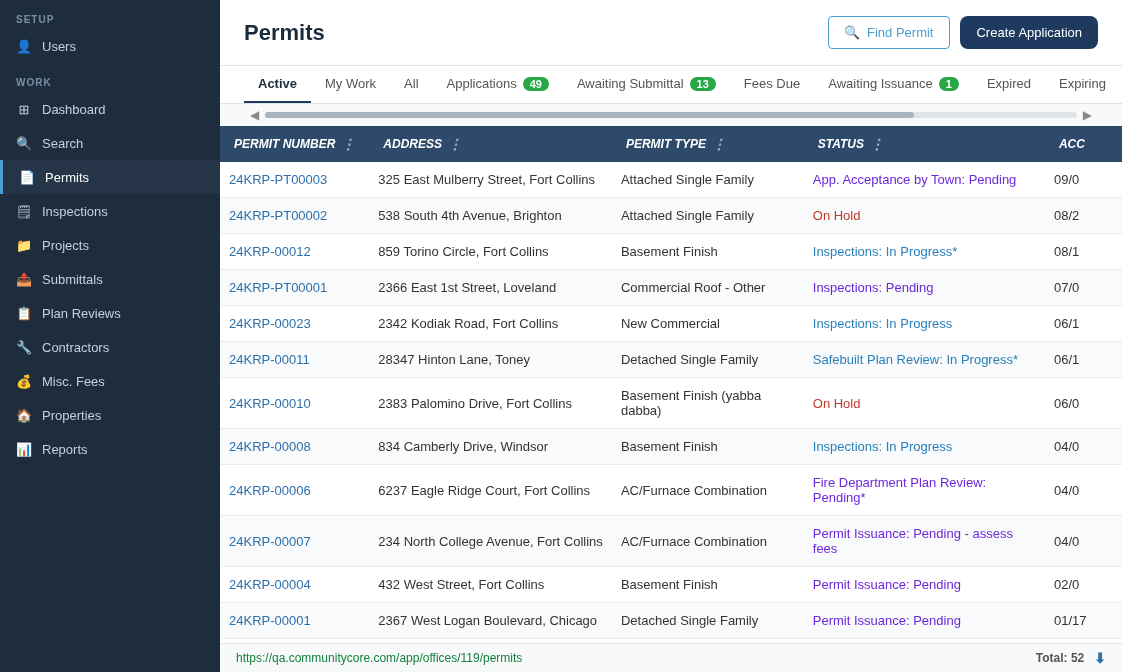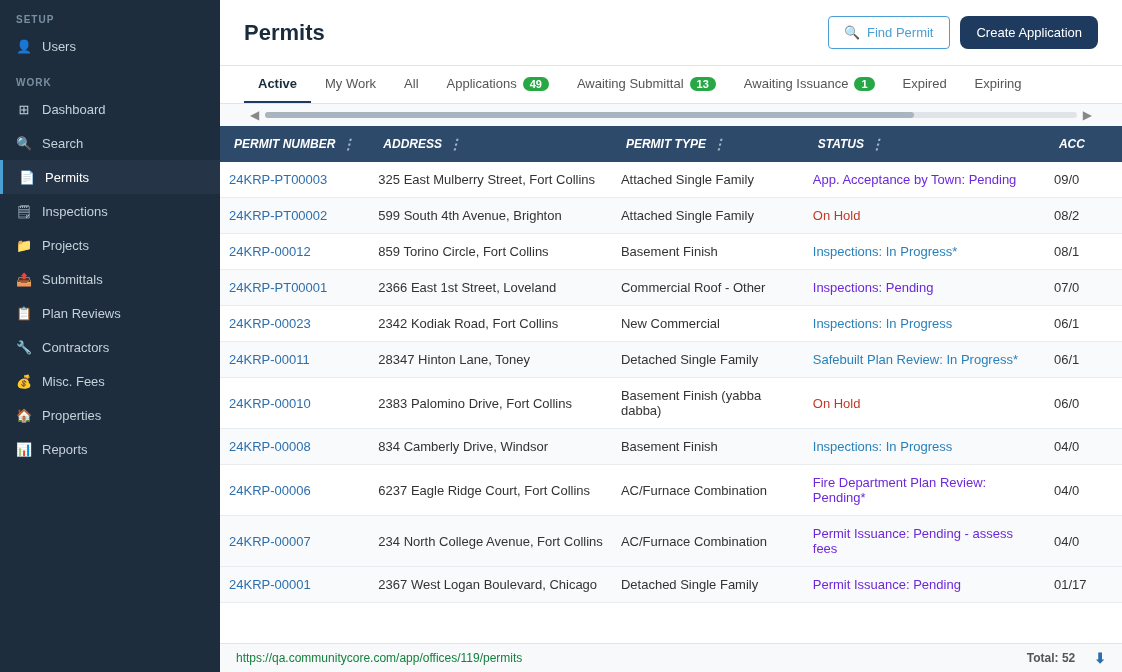--- a/index.html
+++ b/index.html
@@ -50,21 +50,21 @@
     td.status-pending { color: #6d28d9; }
     .col-permit { width: 140px; }
     .col-address { width: 260px; }
     .col-type { width: 200px; }
     .col-status { width: 260px; }
     .col-acc { width: 80px; }
 
     
     .footer { display: flex; align-items: center; justify-content: space-between; padding: 6px 16px; background: #f8f9fa; border-top: 1px solid #e0e4e8; font-size: 12px; color: #555; }
     .footer-url { color: #15803d; }
-    .footer-total { font-weight: 600; display: flex; align-items: center; gap: 19px; }
+    .footer-total { font-weight: 600; display: flex; align-items: center; gap: 10px; }
     .footer-download { cursor: pointer; color: #2c6fad; font-size: 14px; }
   </style>
 </head>
 <body>
 
 <div class="sidebar">
   <div class="sidebar-section-label">SETUP</div>
   <div class="sidebar-item">
     <span class="sidebar-icon">👤</span>
     <span>Users</span>
@@ -141,20 +141,23 @@
         </div>
         <div class="tab">
           <span>Applications</span>
           <span class="tab-badge">49</span>
         </div>
         <div class="tab">
           <span>Awaiting Submittal</span>
           <span class="tab-badge">13</span>
         </div>
         <div class="tab">
+          <span>Fees Due</span>
+        </div>
+        <div class="tab">
           <span>Awaiting Issuance</span>
           <span class="tab-badge">1</span>
         </div>
         <div class="tab">
           <span>Expired</span>
         </div>
         <div class="tab">
           <span>Expiring</span>
         </div>
         <div class="tab"></div>
@@ -207,21 +210,21 @@
       <tbody id="table-body">
           <tr>
             <td class="permit-num col-permit"><a href="#">24KRP-PT00003</a></td>
             <td class="col-address">325 East Mulberry Street, Fort Collins</td>
             <td class="col-type">Attached Single Family</td>
             <td class="col-status status-pending">App. Acceptance by Town: Pending</td>
             <td class="col-acc">09/0</td>
           </tr>
           <tr class="alt">
             <td class="permit-num col-permit"><a href="#">24KRP-PT00002</a></td>
-            <td class="col-address">599 South 4th Avenue, Brighton</td>
+            <td class="col-address">538 South 4th Avenue, Brighton</td>
             <td class="col-type">Attached Single Family</td>
             <td class="col-status status-hold">On Hold</td>
             <td class="col-acc">08/2</td>
           </tr>
           <tr>
             <td class="permit-num col-permit"><a href="#">24KRP-00012</a></td>
             <td class="col-address">859 Torino Circle, Fort Collins</td>
             <td class="col-type">Basement Finish</td>
             <td class="col-status status-inprog">Inspections: In Progress*</td>
             <td class="col-acc">08/1</td>
@@ -267,20 +270,27 @@
             <td class="col-type">AC/Furnace Combination</td>
             <td class="col-status status-pending">Fire Department Plan Review: Pending*</td>
             <td class="col-acc">04/0</td>
           </tr>
           <tr class="alt">
             <td class="permit-num col-permit"><a href="#">24KRP-00007</a></td>
             <td class="col-address">234 North College Avenue, Fort Collins</td>
             <td class="col-type">AC/Furnace Combination</td>
             <td class="col-status status-pending">Permit Issuance: Pending - assess fees</td>
             <td class="col-acc">04/0</td>
+          </tr>
+          <tr>
+            <td class="permit-num col-permit"><a href="#">24KRP-00004</a></td>
+            <td class="col-address">432 West Street, Fort Collins</td>
+            <td class="col-type">Basement Finish</td>
+            <td class="col-status status-pending">Permit Issuance: Pending</td>
+            <td class="col-acc">02/0</td>
           </tr>
           <tr class="alt">
             <td class="permit-num col-permit"><a href="#">24KRP-00001</a></td>
             <td class="col-address">2367 West Logan Boulevard, Chicago</td>
             <td class="col-type">Detached Single Family</td>
             <td class="col-status status-pending">Permit Issuance: Pending</td>
             <td class="col-acc">01/17</td>
           </tr>
         </tbody>
     </table>

